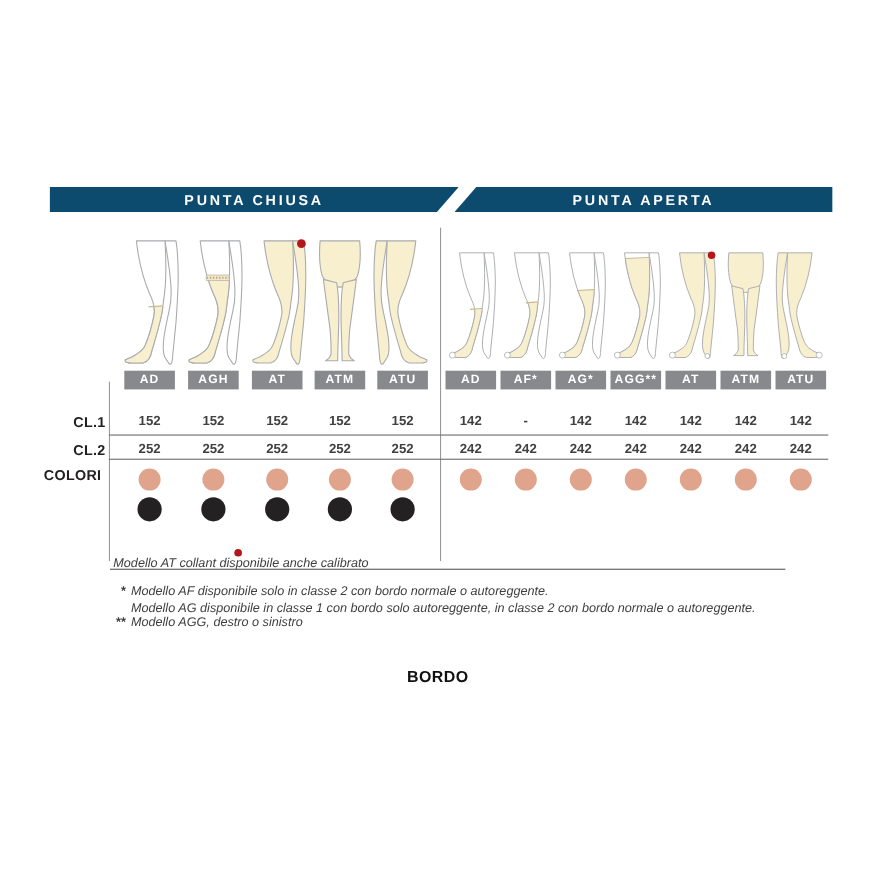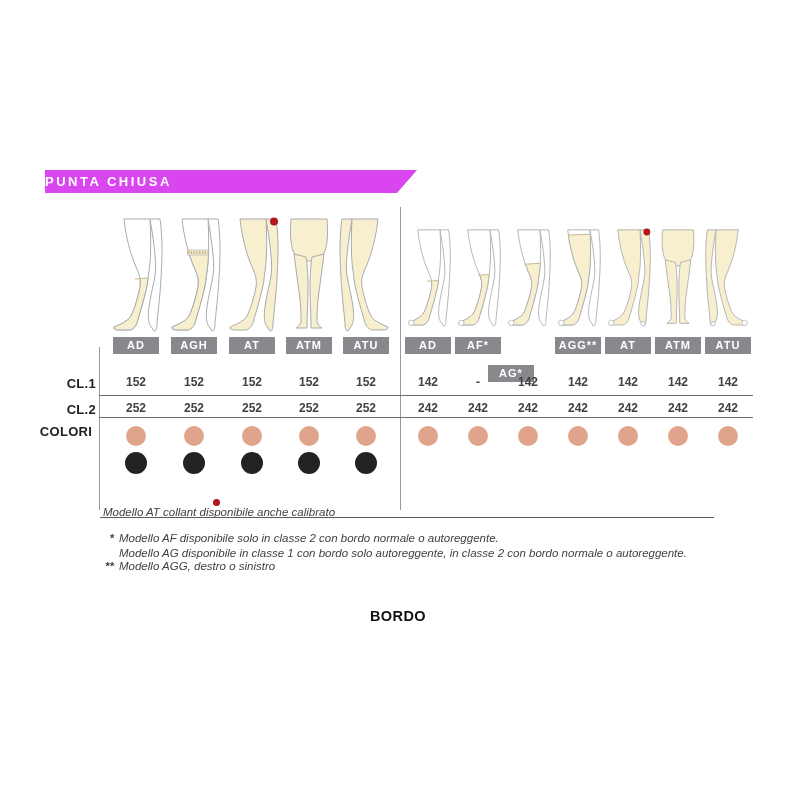--- a/index.html
+++ b/index.html
@@ -1,19 +1,19 @@
 <!DOCTYPE html>
 <html><head>
 <meta charset="utf-8">
 <style>
   html,body{margin:0;padding:0;background:#ffffff;}
   #canvas{position:relative;width:800px;height:800px;background:#ffffff;overflow:hidden;
           font-family:"Liberation Sans", sans-serif;}
-  .hbar{position:absolute;top:170px;height:23px;background:#d946ef;color:#ffffff;
-        font-weight:bold;font-size:13px;letter-spacing:2.5px;line-height:23px;}
+  .hbar{position:absolute;top:170px;height:23px;background:#0c4a6e;color:#ffffff;
+        font-weight:bold;font-size:13px;letter-spacing:2.5px;text-align:center;line-height:23px;}
   .hbar-left{left:45px;width:372px;clip-path:polygon(0 0,100% 0,calc(100% - 20px) 100%,0 100%);}
   .hbar-right{left:413px;width:344px;clip-path:polygon(20px 0,100% 0,100% 100%,0 100%);}
   .vline{position:absolute;width:1px;background:#98999c;}
   #vline-divider{left:400px;top:207px;height:303px;}
   #vline-left{left:99px;top:347px;height:163px;}
   .hline{position:absolute;left:99px;width:654px;height:1px;background:#6b6d6f;}
   #hline-1{top:395px;} #hline-2{top:417px;}
   .rowlab{position:absolute;left:36px;width:60px;text-align:right;font-weight:bold;
           font-size:13px;color:#232022;letter-spacing:0.3px;}
   #lab-cl1{top:376px;} #lab-cl2{top:402px;} #lab-colori{top:424px;text-align:center;}
@@ -34,20 +34,23 @@
   #footer-title{font-weight:bold;font-size:14.5px;letter-spacing:0.4px;}
   #footer-sub{font-size:14px;margin-top:2px;color:#1a1a1a;}
 </style>
 </head>
 <body>
 
 <div id="canvas">
   <div class="hbar hbar-left">
     <span>PUNTA CHIUSA</span>
   </div>
+  <div class="hbar hbar-right">
+    <span>PUNTA APERTA</span>
+  </div>
 
   <div class="vline" id="vline-divider"></div>
   <div class="vline" id="vline-left"></div>
   <div class="hline" id="hline-1"></div>
   <div class="hline" id="hline-2"></div>
 
   <div class="rowlab" id="lab-cl1">CL.1</div>
   <div class="rowlab" id="lab-cl2">CL.2</div>
   <div class="rowlab" id="lab-colori">COLORI</div>
 
@@ -159,21 +162,21 @@
           <path d="M42,4 C44,16 46,28 47,40 C48,50 48,58 46,66 C44,76 42,84 41,92 C40,100 40,106 42,110 L46,116 C48,117 49,113 49,108 C50,98 51,88 52,78 C53,64 54,48 54,36 C54,22 53,10 52,4 Z" fill="#ffffff" stroke="#a9abae"></path>
           <path d="M16,4 C18,22 22,38 28,52 C32,60 33,66 32,72 C30,82 27,92 24,99 C22,104 18,106 13,109 L6,112 C5,114 8,115 12,115 L22,115 C26,114 29,110 30,104 C33,94 36,84 38,75 C40,68 40,62 41,56 C43,44 43,22 42,4 Z" fill="#ffffff" stroke="#a9abae"></path>
           <clipPath id="c1-2">
             <rect x="0" y="44" width="56" height="74"></rect>
           </clipPath>
           <path d="M16,4 C18,22 22,38 28,52 C32,60 33,66 32,72 C30,82 27,92 24,99 C22,104 18,106 13,109 L6,112 C5,114 8,115 12,115 L22,115 C26,114 29,110 30,104 C33,94 36,84 38,75 C40,68 40,62 41,56 C43,44 43,22 42,4 Z" fill="#f8efcf" stroke="#a9abae" clip-path="url(#c1-2)"></path>
           <line x1="24" y1="44" x2="43" y2="43" stroke="#c9b88b" stroke-width="1.2"></line>
           <circle cx="8.5" cy="112.5" r="3.2" fill="#ffffff" stroke="#a9abae" stroke-width="0.8"></circle>
         </svg>
       </div>
-      <div class="mlabel" style="left: 488px; margin-top: 28px;">AG*</div>
+      <div class="mlabel" style="left: 505px;">AG*</div>
       <div class="cval" style="left: 500px; top: 375px;">142</div>
       <div class="cval" style="left: 500px; top: 401px;">242</div>
       <div class="dot" style="left: 518px; top: 426px; width: 20px; height: 20px; background: rgb(224, 163, 140);"></div>
       <div class="fig" style="left: 554px; top: 221px; width: 48px; height: 112px;">
         <svg viewBox="0 0 56 118" width="100%" height="100%" style="display:block" fill="none" stroke-linejoin="round" stroke-width="1">
           <path d="M42,4 C44,16 46,28 47,40 C48,50 48,58 46,66 C44,76 42,84 41,92 C40,100 40,106 42,110 L46,116 C48,117 49,113 49,108 C50,98 51,88 52,78 C53,64 54,48 54,36 C54,22 53,10 52,4 Z" fill="#ffffff" stroke="#a9abae"></path>
           <path d="M16,4 C18,22 22,38 28,52 C32,60 33,66 32,72 C30,82 27,92 24,99 C22,104 18,106 13,109 L6,112 C5,114 8,115 12,115 L22,115 C26,114 29,110 30,104 C33,94 36,84 38,75 C40,68 40,62 41,56 C43,44 43,22 42,4 Z" fill="#ffffff" stroke="#a9abae"></path>
           <clipPath id="c1-3">
             <rect x="0" y="10" width="56" height="108"></rect>
           </clipPath>

